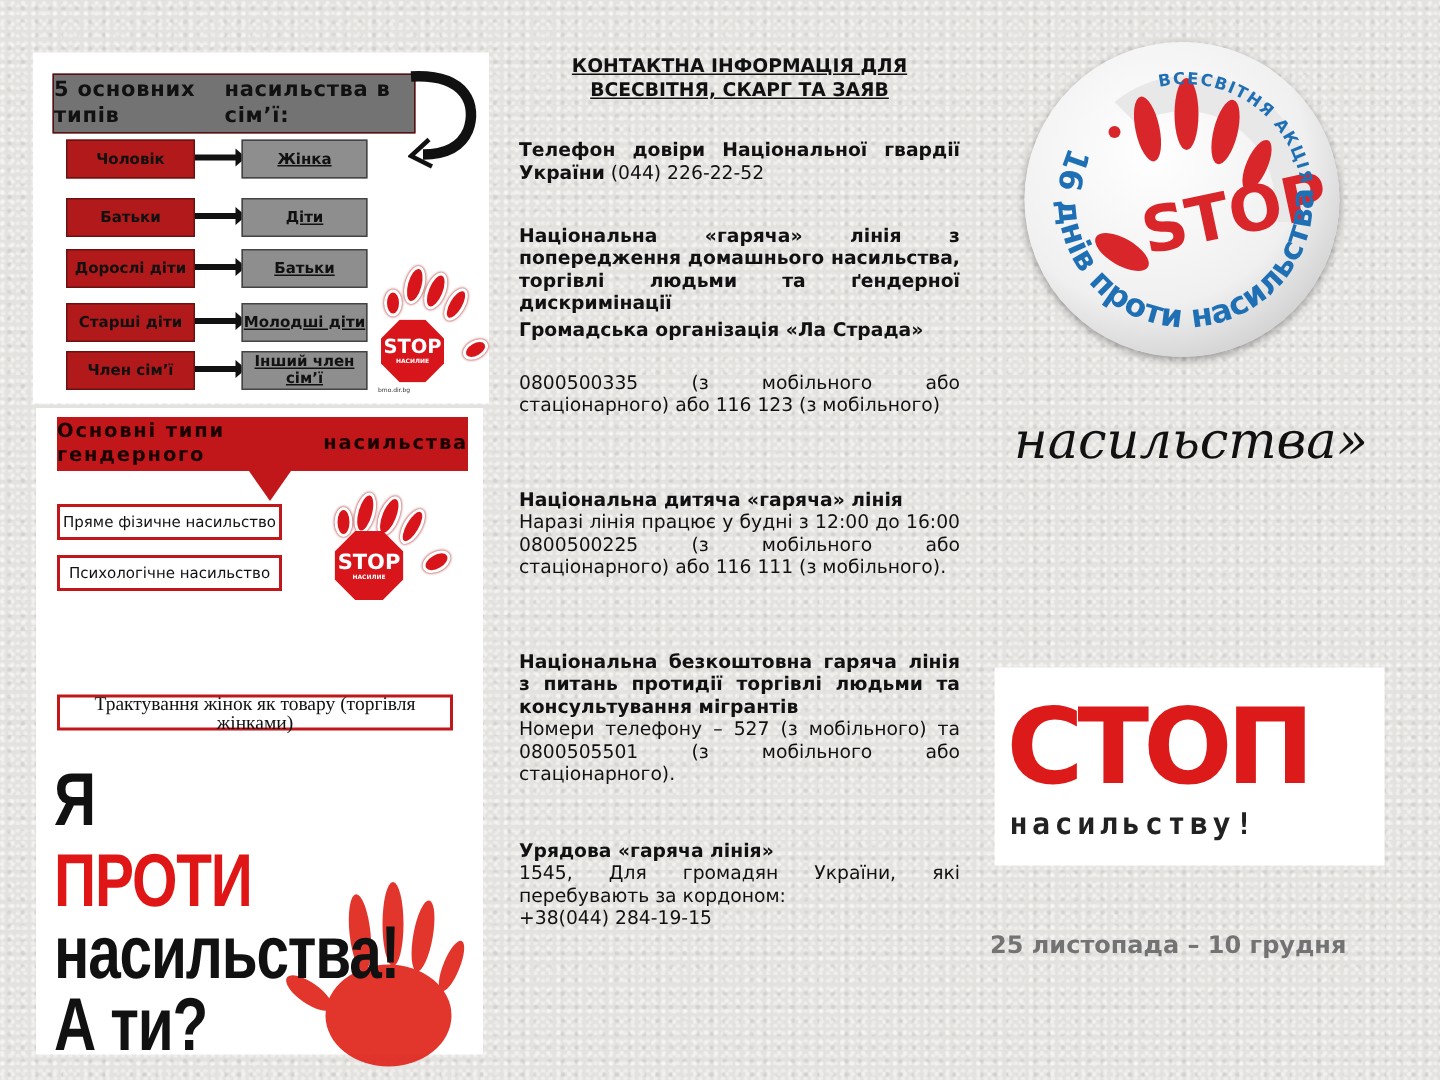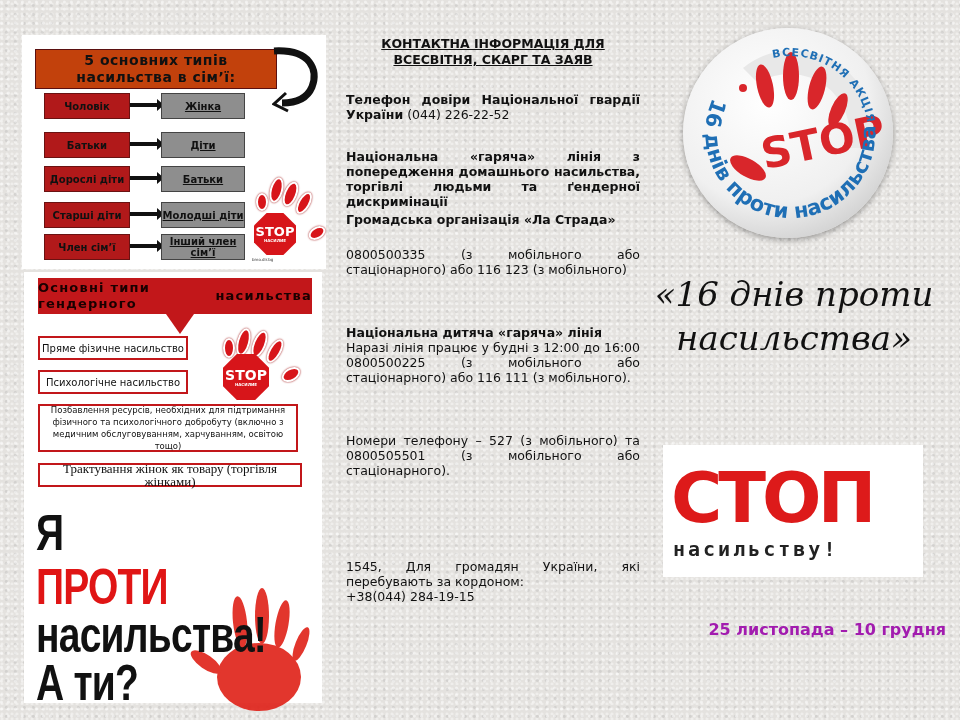--- a/index.html
+++ b/index.html
@@ -7,22 +7,22 @@
     background:#e4e2df;
     background-image:
       radial-gradient(circle at 20% 30%, rgba(255,255,255,0.5) 0 1px, transparent 2px),
       radial-gradient(circle at 70% 60%, rgba(160,160,160,0.25) 0 1px, transparent 2px),
       radial-gradient(circle at 40% 80%, rgba(255,255,255,0.4) 0 1px, transparent 2px);
     background-size:7px 7px, 9px 9px, 5px 5px;
     font-family:"DejaVu Sans", sans-serif;color:#111;}
   .panel{position:absolute;background:#fff;}
   
   #p1{left:22px;top:35px;width:304px;height:234px;}
-  .p1-title{position:absolute;left:13px;top:14px;width:240px;height:38px;background:#c2410c;border:1px solid #5a1010;
-    display:flex;flex-direction:column;align-items:center;justify-content:center;font-weight:bold;font-size:14px;line-height:17px;color:#111;letter-spacing:.5px;}
+  .p1-title{position:absolute;left:13px;top:14px;width:240px;height:38px;background:#737373;border:1px solid #5a1010;
+    display:flex;flex-direction:row;align-items:center;justify-content:center;font-weight:bold;font-size:14px;line-height:17px;color:#111;letter-spacing:.5px;}
   .curve-arrow{position:absolute;left:250px;top:8px;width:50px;height:72px;}
   .p1-row{position:absolute;left:22px;width:250px;height:26px;}
   .p1-left{position:absolute;left:0;top:0;width:84px;height:24px;background:#b1191a;border:1px solid #6a1212;
     font-size:10px;font-weight:bold;color:#111;display:flex;align-items:center;justify-content:center;text-align:center;}
   .p1-arrow{position:absolute;left:86px;top:10px;width:28px;height:4px;background:#111;}
   .p1-arrow::after{content:"";position:absolute;right:-6px;top:-4px;border-left:7px solid #111;border-top:6px solid transparent;border-bottom:6px solid transparent;}
   .p1-right{position:absolute;left:117px;top:0;width:82px;height:24px;background:#8e8e8e;border:1px solid #444;
     font-size:10px;font-weight:bold;color:#111;display:flex;align-items:center;justify-content:center;text-align:center;line-height:11px;text-decoration:underline;}
   .stop-hand{position:absolute;}
   .octagon{position:absolute;background:#d7151a;clip-path:polygon(30% 0,70% 0,100% 30%,100% 70%,70% 100%,30% 100%,0 70%,0 30%);
@@ -44,21 +44,21 @@
   .j{text-align:justify;text-align-last:auto;}
   .heading{position:absolute;left:346px;top:36px;width:294px;text-align:center;font-weight:bold;font-size:12.5px;line-height:16px;text-decoration:underline;}
   
   .badge{position:absolute;left:683px;top:28px;width:210px;height:210px;border-radius:50%;
     background:radial-gradient(circle at 40% 35%, #ffffff 0%, #f0f0f0 55%, #c9c9c9 85%, #9a9a9a 100%);
     box-shadow:0 2px 6px rgba(0,0,0,.35);}
   .big-title{position:absolute;left:644px;top:272px;width:300px;text-align:center;font-family:"DejaVu Serif", serif;font-style:italic;font-size:34px;line-height:44px;color:#111;}
   .stop-logo{position:absolute;left:663px;top:445px;width:260px;height:132px;background:#fff;}
   .stop-word{position:absolute;left:8px;top:18px;font-family:"DejaVu Sans", sans-serif;font-weight:bold;font-size:70px;line-height:70px;color:#dd1a1a;letter-spacing:-4px;}
   .stop-sub{position:absolute;left:10px;top:92px;font-family:"DejaVu Sans Mono", monospace;font-weight:bold;font-size:20px;letter-spacing:3px;color:#222;}
-  .dates{position:absolute;left:660px;top:620px;width:286px;text-align:right;font-weight:bold;font-size:16px;color:#a21caf;}
+  .dates{position:absolute;left:660px;top:620px;width:286px;text-align:left;font-weight:bold;font-size:16px;color:#737373;}
 </style>
 </head>
 <body>
 
 <div class="panel" id="p1">
   <div class="p1-title">
     <span>5  основних типів</span>
     <span>насильства в сім’ї:</span>
   </div>
   <svg class="curve-arrow" viewBox="0 0 50 72">
@@ -108,21 +108,20 @@
 
 <div class="panel" id="p2">
   <div class="p2-title">
     <span>Основні типи гендерного</span>
     <span>насильства</span>
   </div>
   <div class="p2-title-arrow"></div>
 
   <div class="p2-item" style="left:14px;top:64px;width:146px;height:20px;">Пряме фізичне насильство</div>
   <div class="p2-item" style="left:14px;top:98px;width:146px;height:20px;">Психологічне насильство</div>
-  <div class="p2-item" style="left:14px;top:132px;width:260px;height:48px;font-size:8.5px;line-height:12px;padding:0 8px;box-sizing:border-box;">Позбавлення ресурсів, необхідних для підтримання фізичного та психологічного добробуту (включно з медичним обслуговуванням, харчуванням, освітою тощо)</div>
   <div class="p2-item" style="left:14px;top:191px;width:260px;height:20px;font-size:13px;font-family:Liberation Serif, serif;">Трактування жінок як товару (торгівля жінками)</div>
 
   <div class="stop-hand" style="left:195px;top:56px;width:80px;height:72px;">
     <div class="finger" style="left:4px;top:10px;width:8px;height:16px;"></div>
     <div class="finger" style="left:18px;top:0px;width:9px;height:24px;transform:rotate(15deg);"></div>
     <div class="finger" style="left:34px;top:2px;width:9px;height:24px;transform:rotate(22deg);"></div>
     <div class="finger" style="left:50px;top:10px;width:8px;height:22px;transform:rotate(30deg);"></div>
     <div class="finger" style="left:62px;top:40px;width:16px;height:9px;transform:rotate(-30deg);"></div>
     <div class="octagon" style="left:4px;top:26px;width:46px;height:46px;">
       <span style="font-size:14px;line-height:14px;">STOP</span>
@@ -160,24 +159,26 @@
   <div class="b" style="margin-top:3px;">Громадська організація «Ла Страда»</div>
   <div class="j" style="margin-top:20px;">0800500335 (з мобільного або стаціонарного) або 116 123 (з мобільного)</div>
 </div>
 
 <div class="mid" style="top:325px;">
   <div class="b">Національна дитяча «гаряча» лінія</div>
   <div class="j">Наразі лінія працює у будні з 12:00 до 16:00 0800500225 (з мобільного або стаціонарного) або 116 111 (з мобільного).</div>
 </div>
 
 <div class="mid" style="top:433px;">
+  <div class="b j">Національна безкоштовна гаряча лінія з питань протидії торгівлі людьми та консультування  мігрантів</div>
   <div class="j">Номери телефону – 527 (з мобільного) та 0800505501 (з мобільного або стаціонарного).</div>
 </div>
 
 <div class="mid" style="top:559px;">
+  <div class="b">Урядова «гаряча лінія»</div>
   <div class="j">1545, Для громадян України, які перебувають за кордоном:</div>
   <div> +38(044) 284-19-15</div>
 </div>
 
 <div class="badge">
   <svg viewBox="0 0 210 210" width="210" height="210">
     <defs>
       <path id="ringpath" d="M30 70 A85 85 0 1 0 190 85"></path>
       <path id="toppath" d="M90 30 A78 78 0 0 1 185 100"></path>
     </defs>
@@ -194,21 +195,20 @@
     <text font-family="DejaVu Sans, sans-serif" font-size="11" fill="#1f6fb5" font-weight="bold" letter-spacing="1">
       <textPath href="#toppath">ВСЕСВІТНЯ АКЦІЯ</textPath>
     </text>
     <text font-family="DejaVu Sans, sans-serif" font-size="21" fill="#1f6fb5" font-weight="bold">
       <textPath href="#ringpath">16 днів проти насильства</textPath>
     </text>
   </svg>
 </div>
 
 <div class="big-title">
-  <div>«16 днів проти</div>
   <div>насильства»</div>
 </div>
 
 <div class="stop-logo">
   <div class="stop-word">СТОП</div>
   <div class="stop-sub">насильству!</div>
 </div>
 
 <div class="dates">25 листопада – 10 грудня</div>
 

